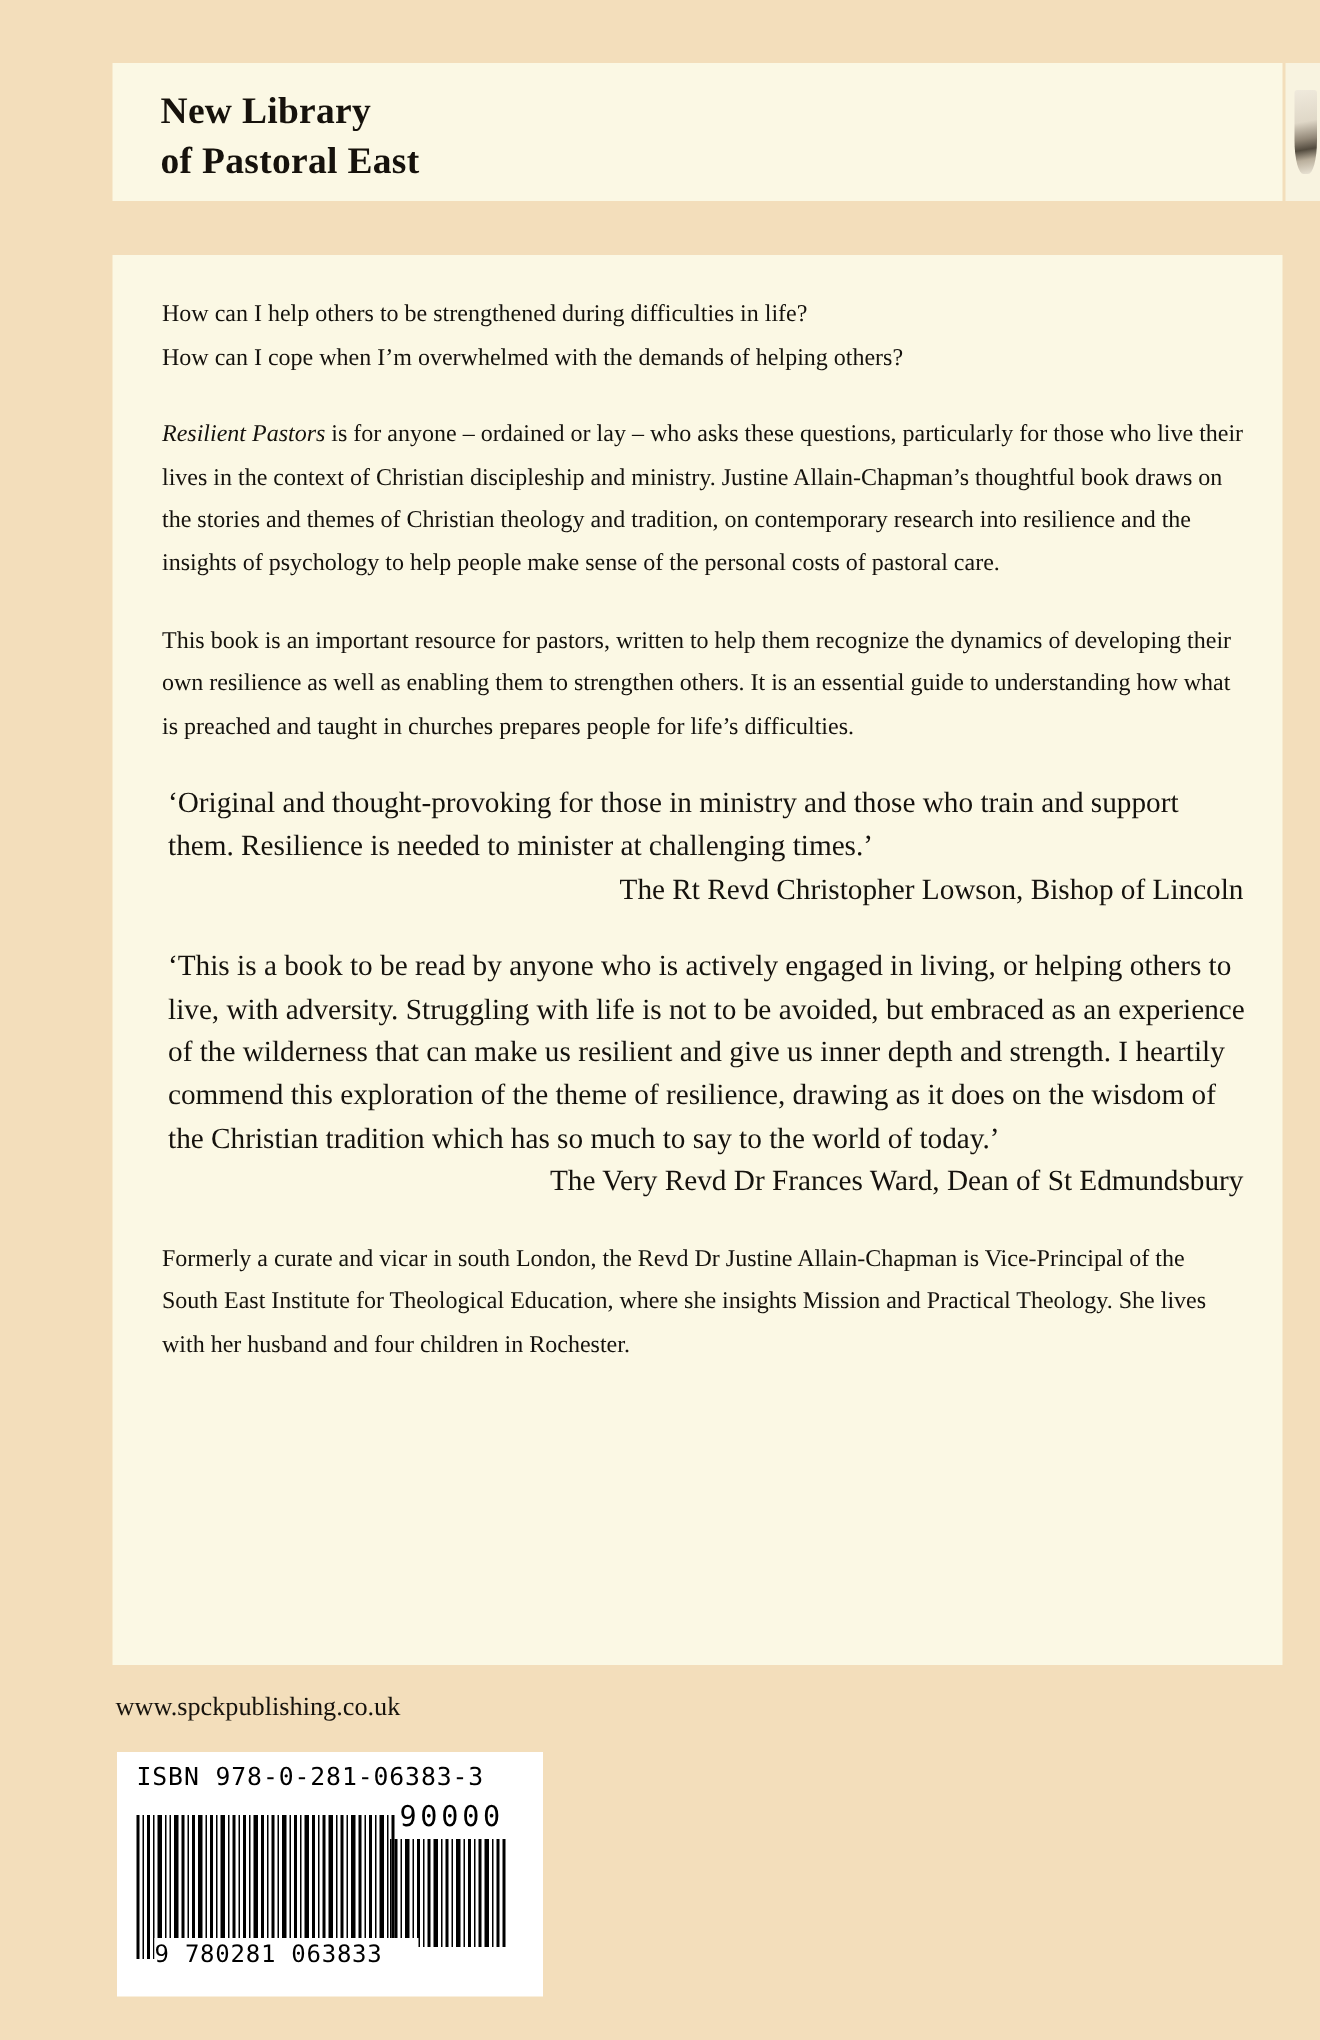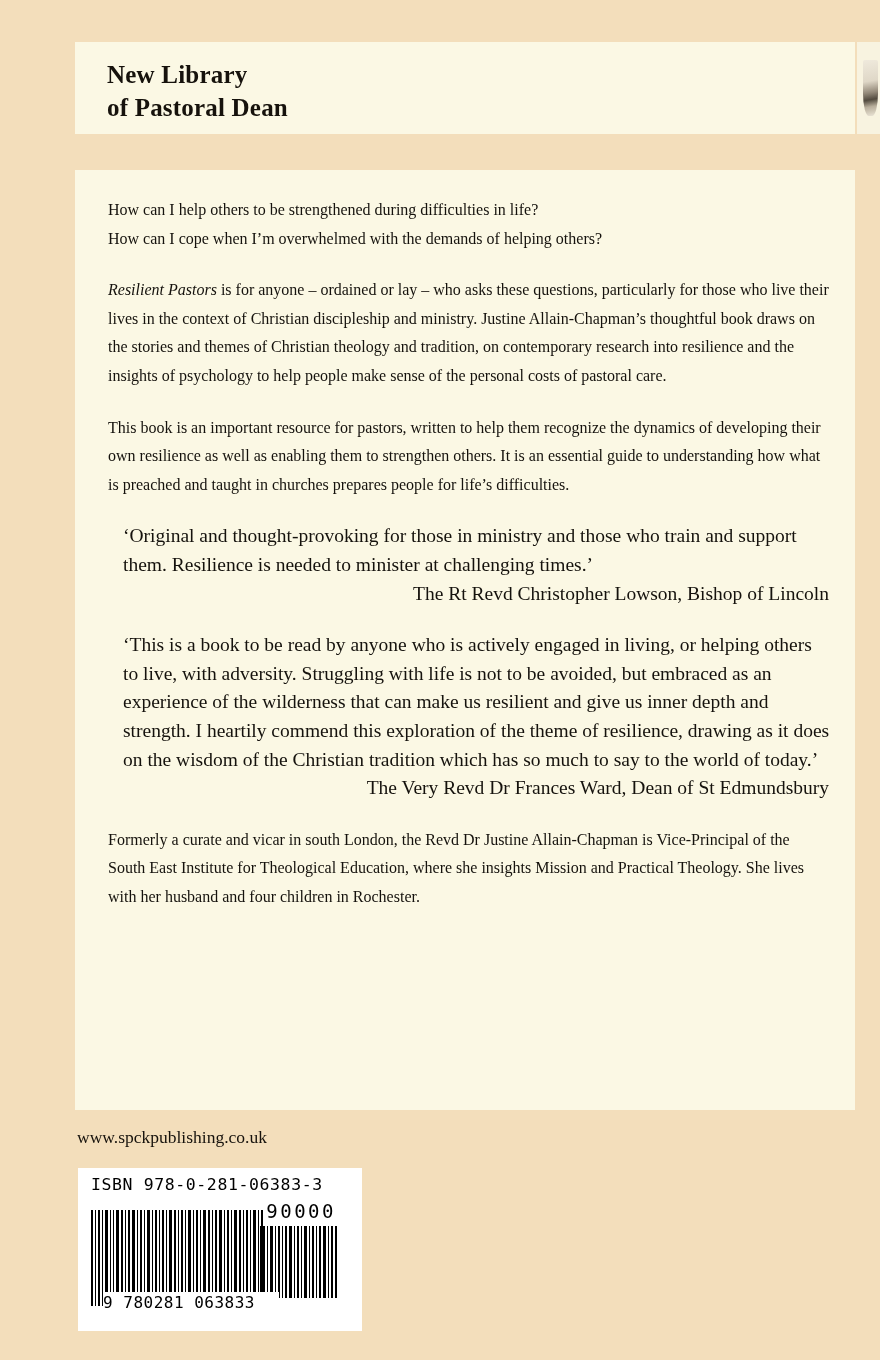--- a/index.html
+++ b/index.html
@@ -87,21 +87,21 @@
     color: #15120d;
   }
   .para:last-child { margin-bottom: 0; }
 
   .para em,
   .para i {
     font-style: italic;
   }
 
   .quote-block {
-    margin: 0 0 23px 15px;
+    margin: 0 0 23px 4px;
   }
   .quote-text {
     font-size: 19.5px;
     line-height: 28.6px;
     margin: 0;
     color: #15120d;
   }
   .quote-attrib {
     font-size: 19.5px;
     line-height: 28.6px;
@@ -186,21 +186,21 @@
     background: #000;
   }
 </style>
 </head>
 <body>
 
 <div class="cover">
 
   <div class="series-panel">
     <h1 class="series-title">New Library
-of Pastoral Dean</h1>
+of Pastoral East</h1>
   </div>
 
   <div class="corner-art">
     <div class="sliver"></div>
   </div>
 
   <div class="blurb-panel">
 
     <p class="para" style="white-space:pre-line;">How can I help others to be strengthened during difficulties in life?
 How can I cope when I’m overwhelmed with the demands of helping others?</p>

